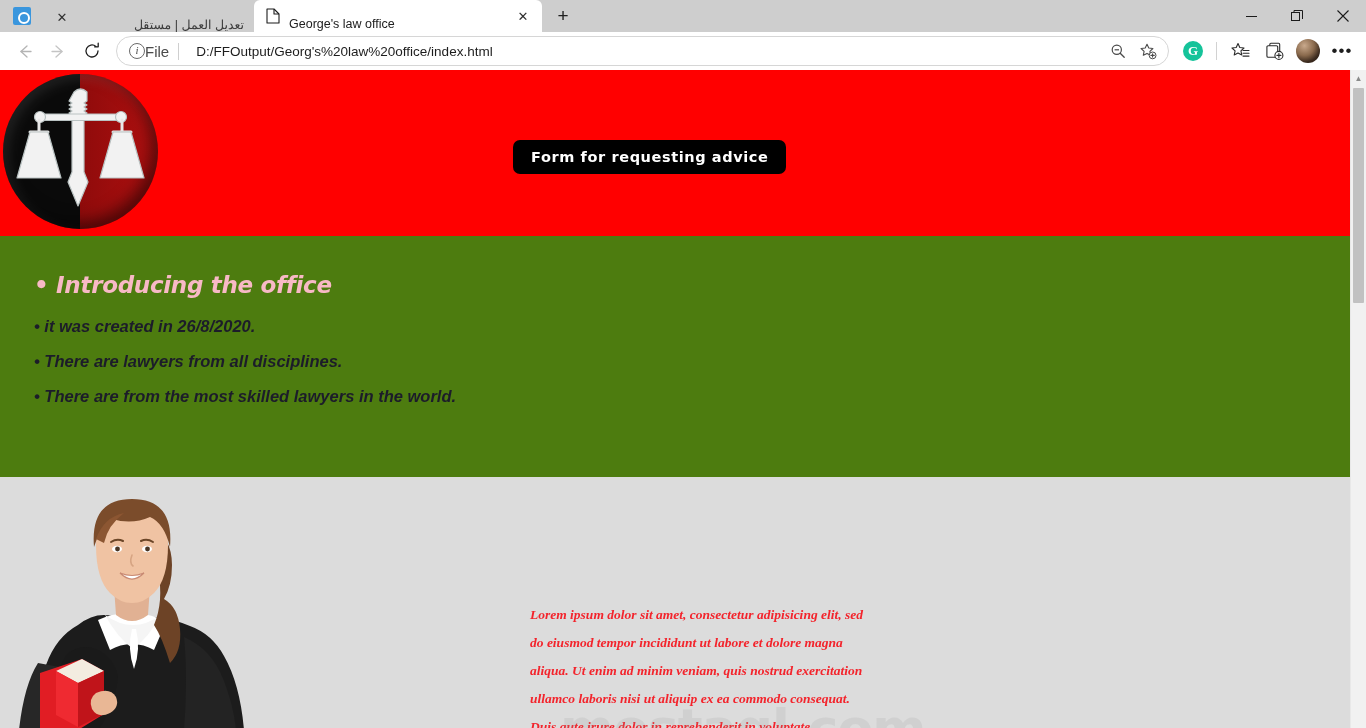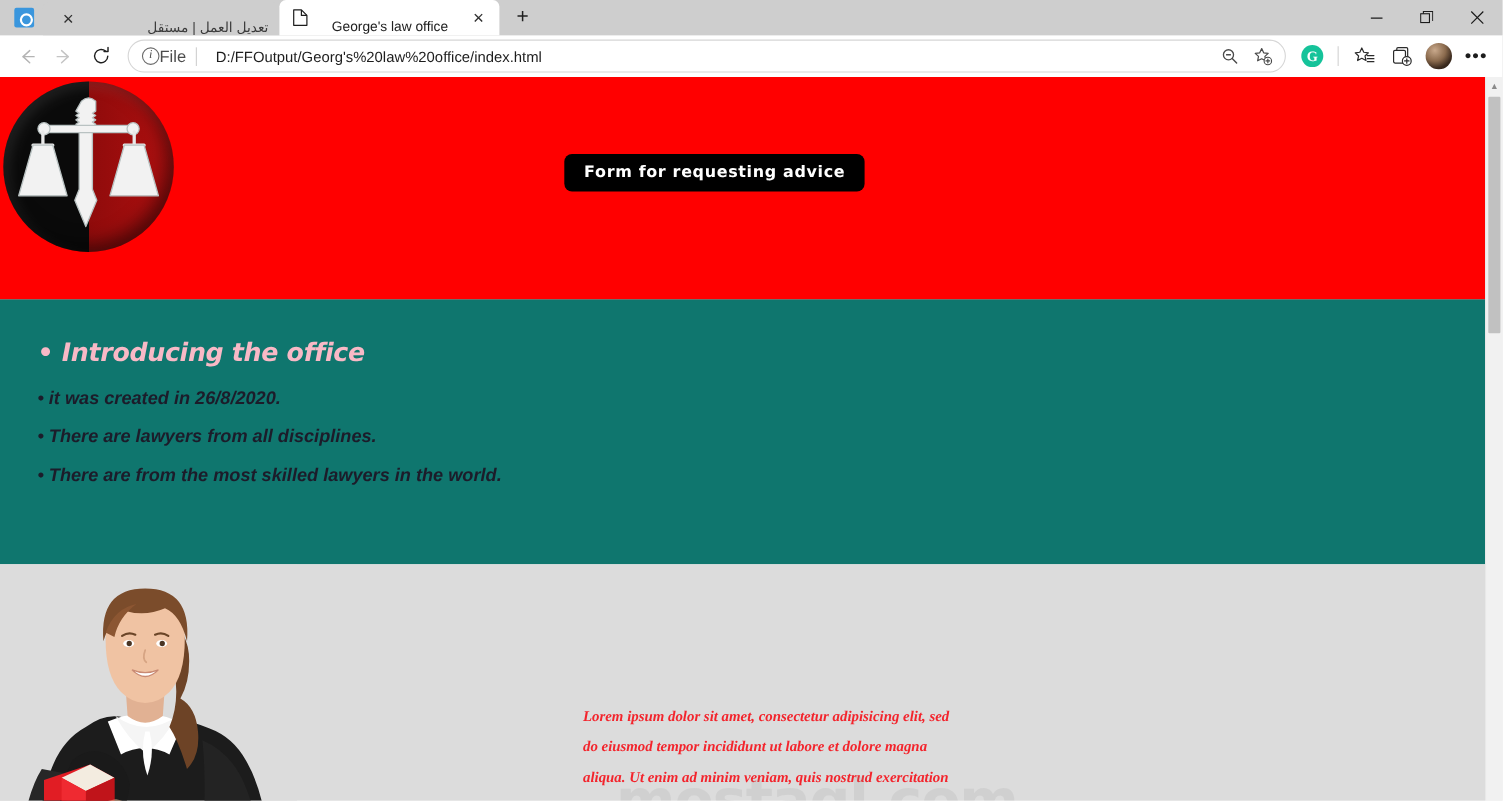--- a/index.html
+++ b/index.html
@@ -60,24 +60,23 @@
     cursor: default;
     flex: 0 0 auto;
   }
   .tab.inactive {
     background: #cecece;
     width: 215px;
     justify-content: flex-end;
   }
   .tab.active {
     background: #ffffff;
-    width: 200px;
+    width: 288px;
     height: 32px;
     box-shadow: 0 0 0 0 rgba(0,0,0,0);
-    text-align: center;
   }
 
   .tab-title {
     font-size: 12.5px;
     color: #202020;
     white-space: nowrap;
     overflow: hidden;
     text-overflow: ellipsis;
     flex: 1 1 auto;
     margin-top: 15px;
@@ -256,21 +255,21 @@
     display: flex;
   }
   .page {
     flex: 1 1 auto;
     position: relative;
     overflow: hidden;
   }
 
   
   .hero {
-    height: 202px;
+    height: 166px;
     background: #ff0000;
     position: relative;
   }
   .logo {
     position: absolute;
     left: 3px; top: 4px;
     width: 155px; height: 155px;
     border-radius: 50%;
     background:
       linear-gradient(to right, #0a0a0a 0%, #0a0a0a 50%, #8f0b0b 50%, #b01010 100%);
@@ -292,21 +291,21 @@
     font-size: 14.5px;
     font-weight: bold;
     letter-spacing: 0.6px;
     font-family: "DejaVu Sans", sans-serif;
     cursor: pointer;
   }
 
   
   .about {
     height: 241px;
-    background: #0f766e;
+    background: #4d7c0f;
     padding: 36px 0 0 34px;
   }
   .about h2 {
     font-family: "DejaVu Sans", sans-serif;
     font-size: 23px;
     font-weight: bold;
     font-style: italic;
     color: #f8b9c6;
     letter-spacing: -0.3px;
     margin-bottom: 19px;

